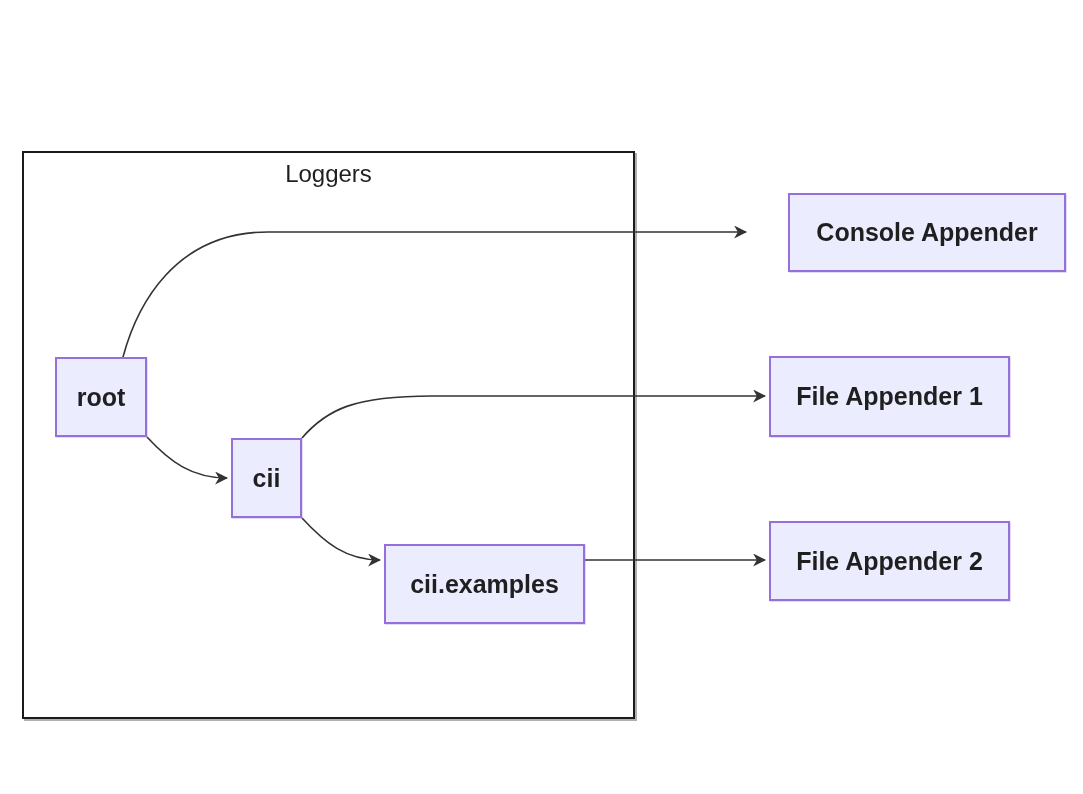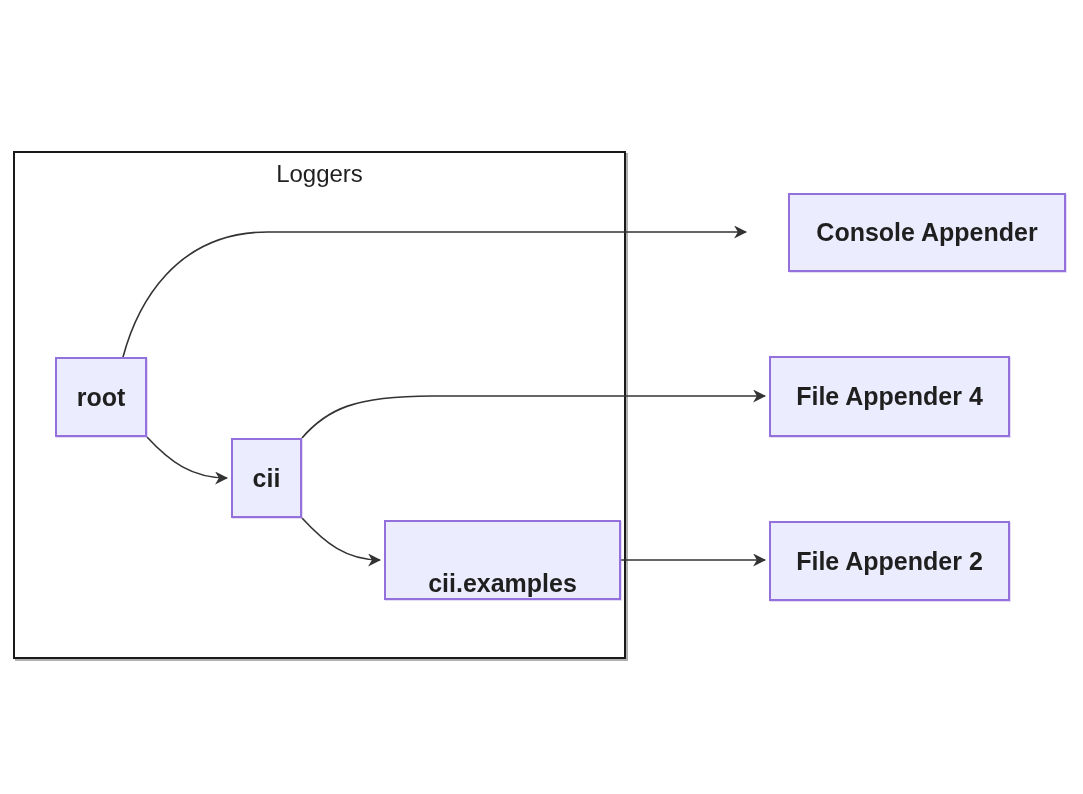--- a/index.html
+++ b/index.html
@@ -22,21 +22,21 @@
     box-shadow:2px 2px 0 rgba(80,80,80,0.45);
   }
   .container-title{
     position:absolute;
     left:0;right:0;
     text-align:center;
     font-size:24px;
     font-weight:400;
     color:var(--text);
   }
-  #loggers{left:13px;top:151px;width:613px;height:508px;text-decoration:underline;}
+  #loggers{left:22px;top:151px;width:613px;height:568px;text-decoration:underline;}
   #loggers .container-title{top:7px;}
   #appenders{left:710px;top:131px;width:358px;height:528px;}
   #appenders .container-title{top:10px;}
 
   .edges{position:absolute;left:0;top:0;width:1083px;height:794px;pointer-events:none;}
   .edges path.edge{fill:none;stroke:var(--edge);stroke-width:1.6px;}
   #arrowhead path{fill:var(--edge);}
 
   .node{
     position:absolute;
@@ -46,21 +46,21 @@
     background:var(--node-fill);
     border:2px solid var(--node-border);
     font-size:25px;
     font-weight:700;
     color:var(--text);
     text-align:center;
     box-shadow:1px 1px 0 rgba(147,112,219,0.25);
   }
   #node-root{left:55px;top:357px;width:92px;height:80px;}
   #node-cii{left:231px;top:438px;width:71px;height:80px;}
-  #node-cii-examples{left:384px;top:520px;width:237px;height:80px;align-items:flex-end;}
+  #node-cii-examples{left:384px;top:544px;width:201px;height:80px;}
   #node-console-appender{left:750px;top:193px;width:278px;height:79px;margin-left:38px;}
   #node-file-appender-1{left:769px;top:356px;width:241px;height:81px;}
   #node-file-appender-2{left:769px;top:521px;width:241px;height:80px;}
 </style>
 </head>
 <body>
 
 <div class="canvas">
 
   <div class="container" id="loggers">
@@ -87,19 +87,19 @@
   <div class="node" id="node-root">
     <span>root</span>
   </div>
   <div class="node" id="node-cii-examples">
     <span>cii.examples</span>
   </div>
   <div class="node" id="node-console-appender">
     <span>Console Appender</span>
   </div>
   <div class="node" id="node-file-appender-1">
-    <span>File Appender 4</span>
+    <span>File Appender 1</span>
   </div>
   <div class="node" id="node-file-appender-2">
     <span>File Appender 2</span>
   </div>
 
 </div>
 
 </body></html>

